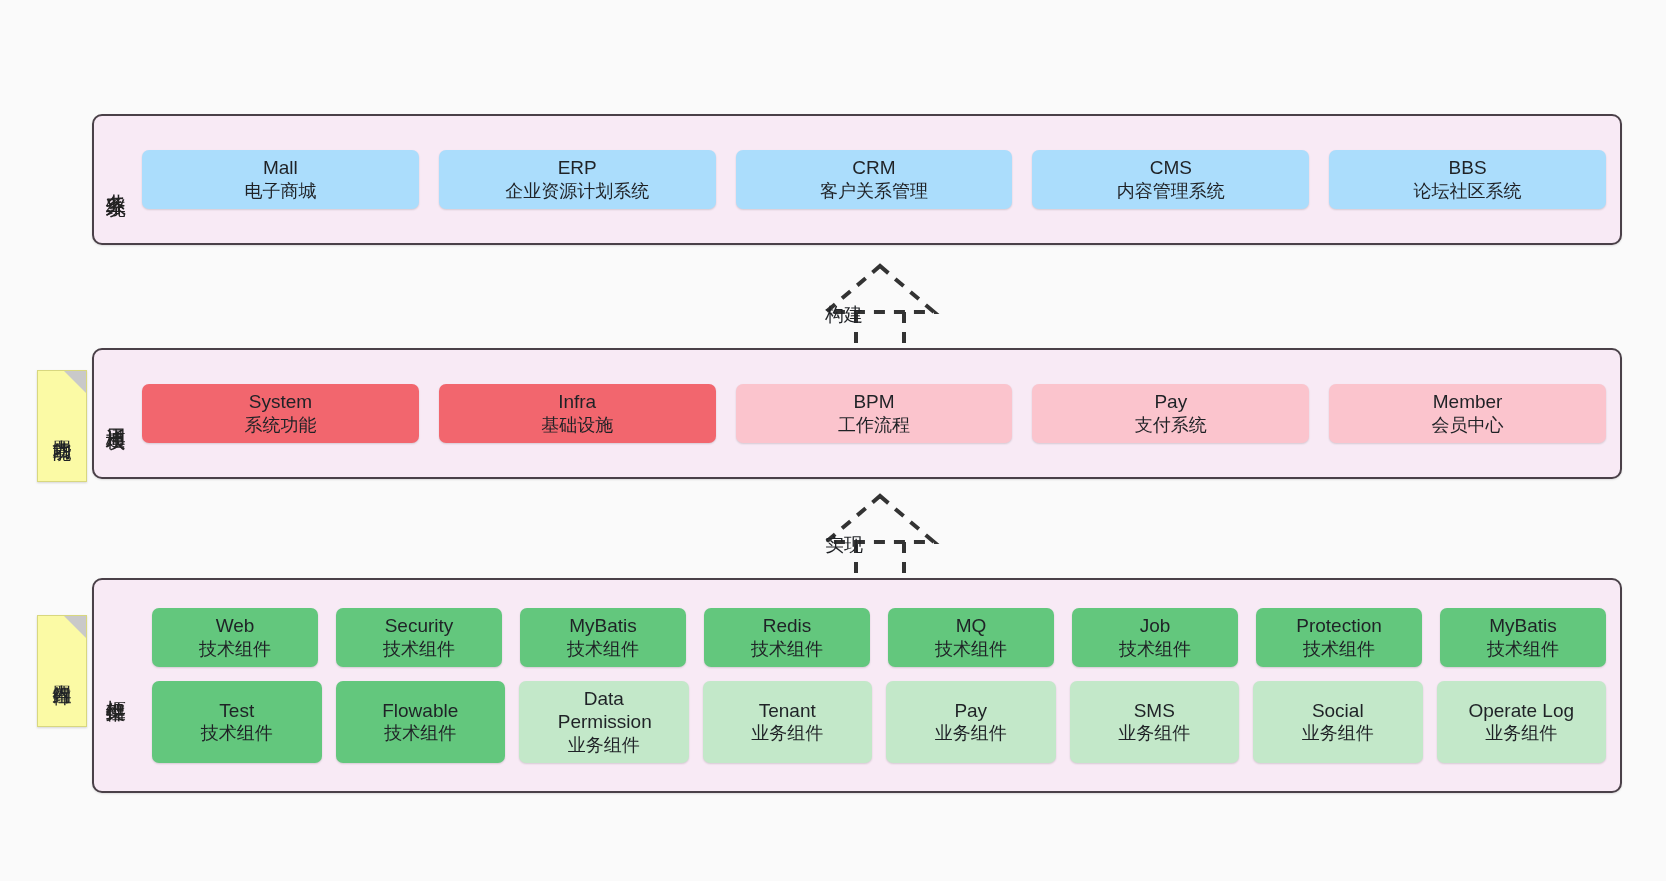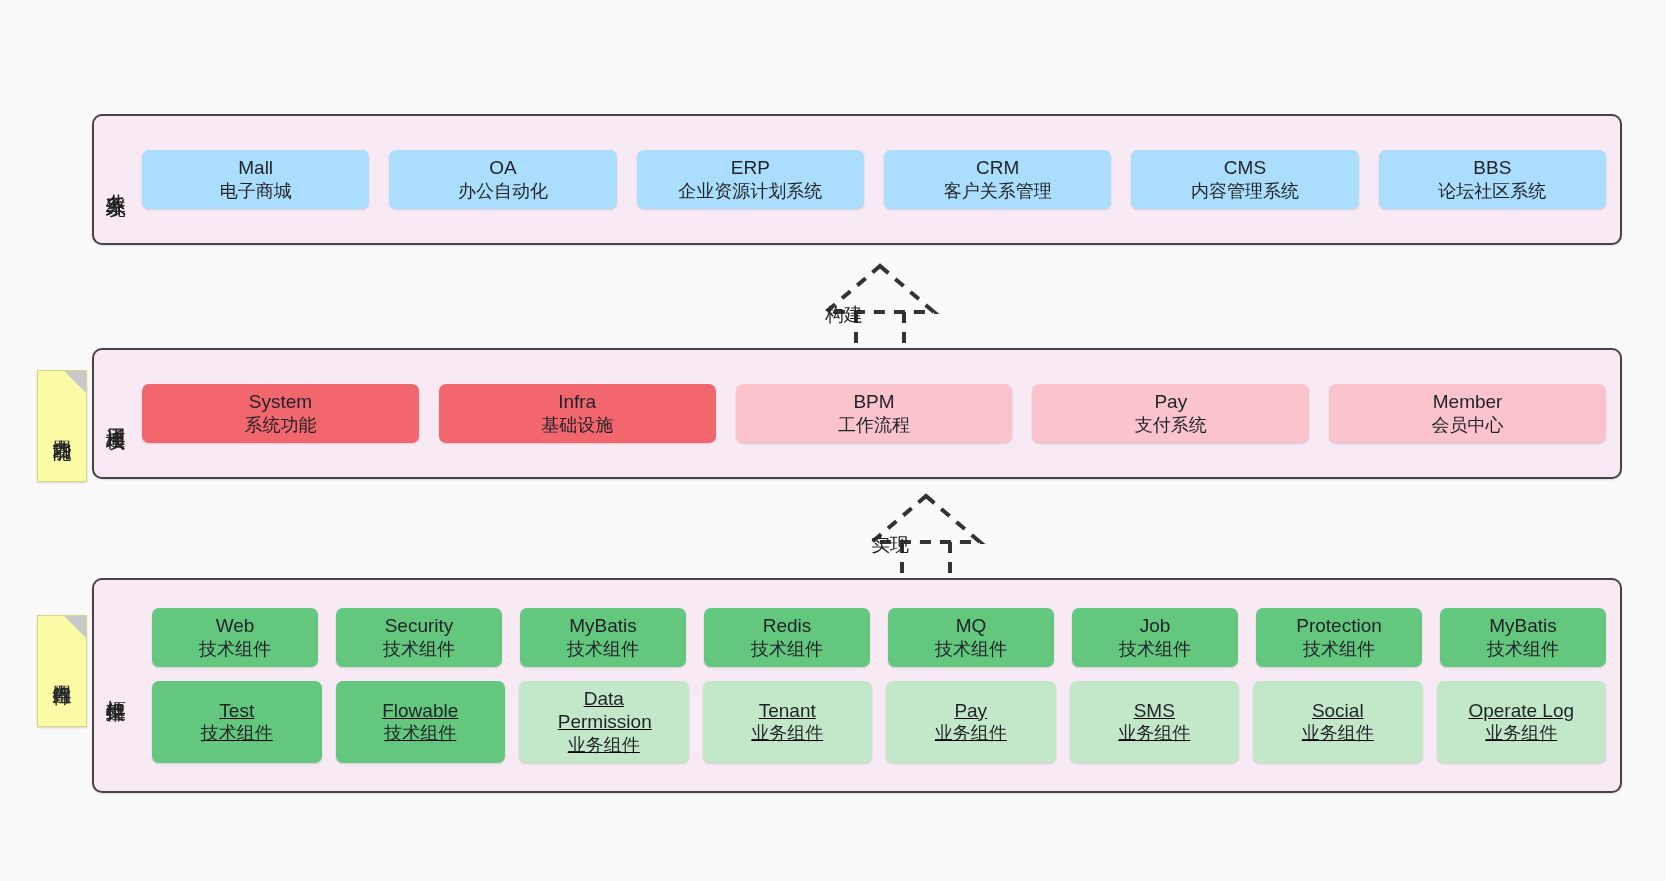--- a/index.html
+++ b/index.html
@@ -117,24 +117,20 @@
 
   <div class="layer" id="layer-0" style="left:92px; top:114px; width:1530px; height:131px;">
     <div class="layer-title">业务系统</div>
     <div class="layer-body">
       <div class="row">
         <div class="box c-blue">
           <span class="en">Mall</span>
           <span class="cn">电子商城</span>
         </div>
         <div class="box c-blue">
-          <span class="en">OA</span>
-          <span class="cn">办公自动化</span>
-        </div>
-        <div class="box c-blue">
           <span class="en">ERP</span>
           <span class="cn">企业资源计划系统</span>
         </div>
         <div class="box c-blue">
           <span class="en">CRM</span>
           <span class="cn">客户关系管理</span>
         </div>
         <div class="box c-blue">
           <span class="en">CMS</span>
           <span class="cn">内容管理系统</span>
@@ -183,21 +179,21 @@
           <span class="cn">支付系统</span>
         </div>
         <div class="box c-pink">
           <span class="en">Member</span>
           <span class="cn">会员中心</span>
         </div>
       </div>
     </div>
   </div>
 
-  <div class="arrow" style="left:846px; top:492px;">
+  <div class="arrow" style="left:800px; top:492px;">
     <svg width="160" height="90" viewBox="0 0 160 90">
       <polygon points="80,4 134,50 26,50" fill="#fafafa" stroke="#333" stroke-width="4" stroke-dasharray="11,9" stroke-linejoin="miter"></polygon>
       <path d="M 56,50 L 56,88 M 104,50 L 104,88 M 56,88 L 104,88" fill="none" stroke="#333" stroke-width="4" stroke-dasharray="11,9"></path>
     </svg>
     <span class="arrow-label" style="left:25px; top:40px;">实现</span>
   </div>
 
   <div class="note" style="left:37px; top:615px; width:50px; height:112px;">
     <span class="fold"></span>
     <span>内置组件</span>
@@ -235,21 +231,21 @@
         <div class="box c-green">
           <span class="en">Protection</span>
           <span class="cn">技术组件</span>
         </div>
         <div class="box c-green">
           <span class="en">MyBatis</span>
           <span class="cn">技术组件</span>
         </div>
       </div>
 
-      <div class="row" style="gap:14px;text-decoration:underline;">
+      <div class="row" style="gap:14px;">
         <div class="box c-green">
           <span class="en">Test</span>
           <span class="cn">技术组件</span>
         </div>
         <div class="box c-green">
           <span class="en">Flowable</span>
           <span class="cn">技术组件</span>
         </div>
         <div class="box c-lightgreen">
           <span class="en" style="max-width:92px;">Data Permission</span>

